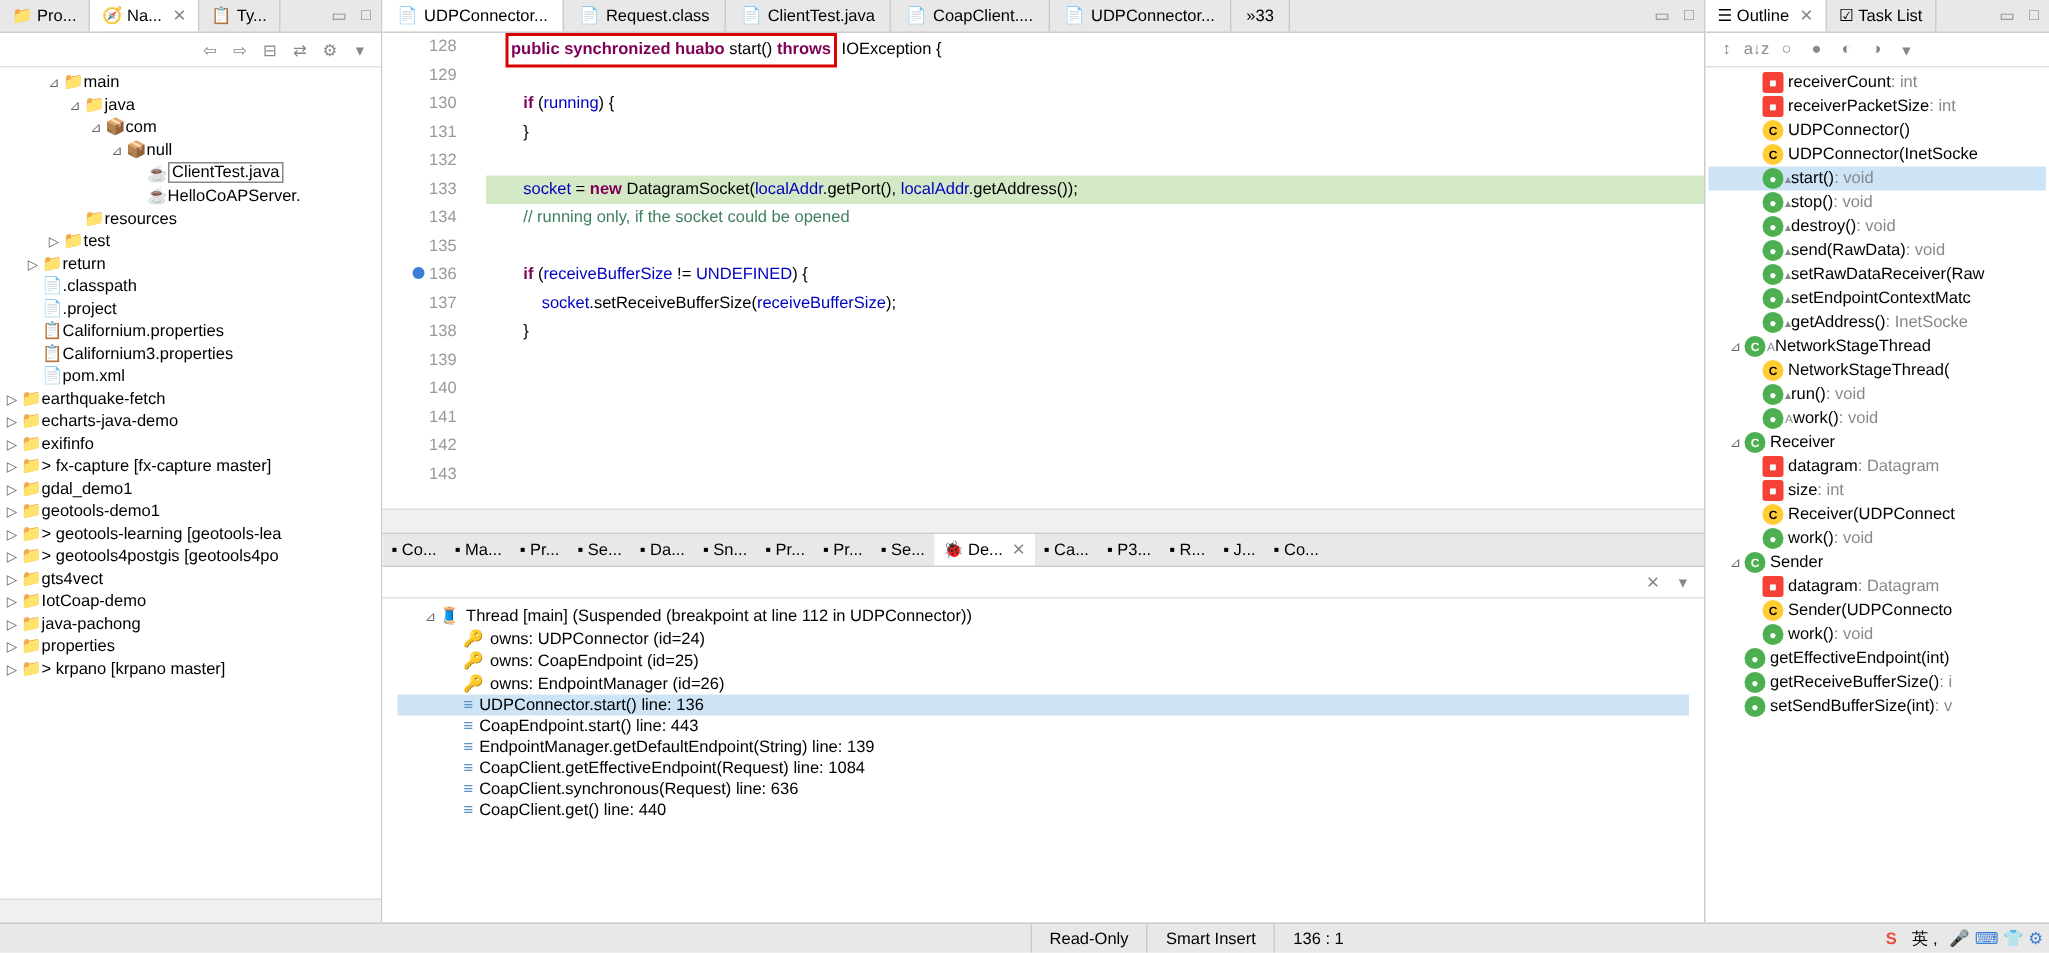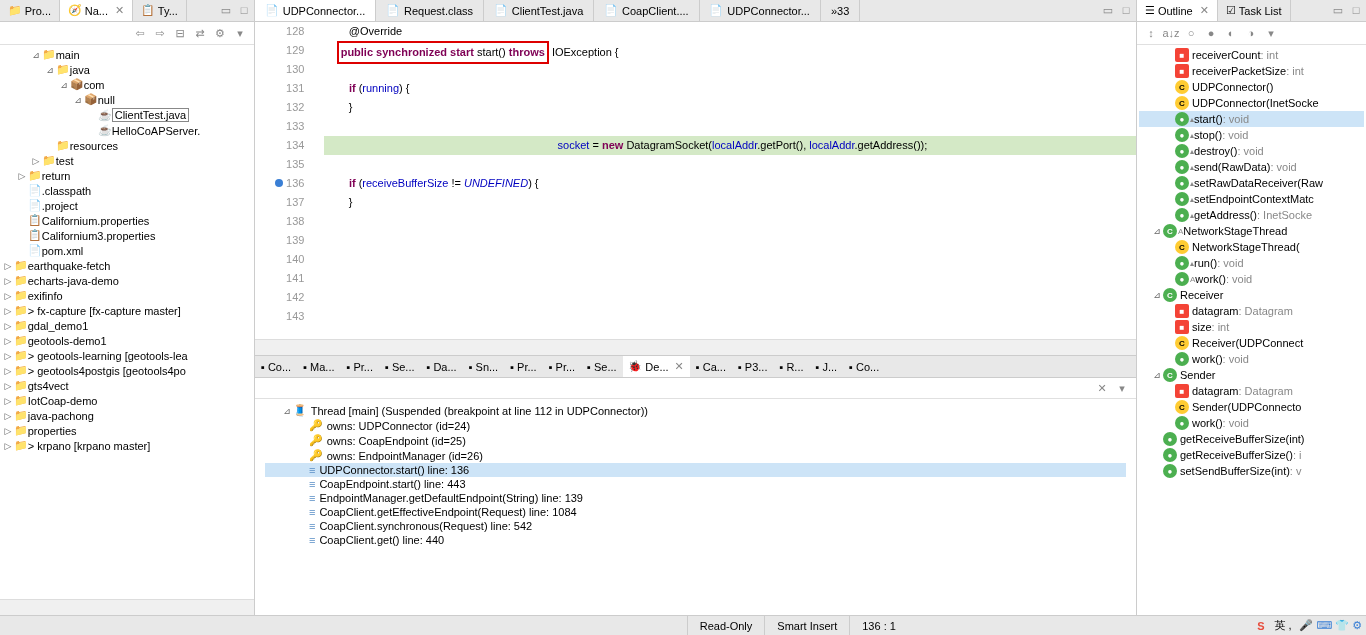--- a/index.html
+++ b/index.html
@@ -17,26 +17,26 @@
 .tw { width: 12px; text-align: center; color: #666; font-size: 9px; }
 .center-panel { flex: 1; display: flex; flex-direction: column; background: #fff; }
 .editor-tabs { display: flex; background: #e8e8e8; height: 22px; overflow: hidden; border-bottom: 1px solid #ccc; }
 .editor-tab { padding: 3px 10px; display: flex; align-items: center; gap: 4px; border-right: 1px solid #ccc; cursor: pointer; white-space: nowrap; }
 .editor-tab.active { background: #fff; }
 .editor { flex: 1; display: flex; overflow: auto; font-family: Consolas, monospace; font-size: 13px; position: relative; }
 .gutter { background: #fff; color: #999; text-align: right; padding: 0 10px 0 20px; user-select: none; }
 .gutter div { height: 19px; line-height: 19px; }
 .code { flex: 1; padding-left: 10px; }
 .code-line { height: 19px; line-height: 19px; white-space: pre; }
-.hl-line { background: #e8f2fe; text-align: center; }
+.hl-line { background: #e8f2fe; }
 .breakpoint-line { background: #d4e9c6; }
 .kw { color: #7f0055; font-weight: bold; }
 .comment { color: #3f7f5f; }
 .field { color: #0000c0; }
-.italic { font-style: italic; }
+.italic { }
 .red-box { border: 2px solid #d00; padding: 0 2px; display: inline-block; }
 .bottom-panel { height: 260px; border-top: 1px solid #ccc; display: flex; flex-direction: column; background: #fff; }
 .bottom-tabs { display: flex; background: #e8e8e8; height: 22px; border-bottom: 1px solid #ccc; overflow: hidden; }
 .btab { padding: 3px 6px; display: flex; align-items: center; gap: 3px; cursor: pointer; white-space: nowrap; font-size: 10px; }
 .btab.active { background: #fff; }
 .debug-content { flex: 1; overflow: auto; padding: 4px 10px; }
 .debug-node { display: flex; align-items: center; padding: 1px 0; cursor: pointer; }
 .debug-node.sel { background: #cde4f7; }
 .right-panel { width: 230px; background: #fff; border-left: 1px solid #ccc; display: flex; flex-direction: column; }
 .outline { flex: 1; overflow: auto; padding: 2px; }
@@ -294,29 +294,30 @@
           <div><span class="bp-dot"></span> 136</div>
           <div>137</div>
           <div>138</div>
           <div>139</div>
           <div>140</div>
           <div>141</div>
           <div>142</div>
           <div>143</div>
         </div>
       <div class="code" id="code">
-          <div class="code-line">        @Override</div>
-          <div class="code-line">    <span class="red-box"><span class="kw">public</span> <span class="kw">synchronized</span> <span class="kw">start</span> start() <span class="kw">throws</span></span> IOException {</div>
+          <div class="code-line">    <span class="red-box"><span class="kw">public</span> <span class="kw">synchronized</span> <span class="kw">huabo</span> start() <span class="kw">throws</span></span> IOException {</div>
           <div class="code-line"></div>
           <div class="code-line">        <span class="kw">if</span> (<span class="field">running</span>) {</div>
           <div class="code-line">        }</div>
           <div class="code-line"></div>
           <div class="code-line breakpoint-line hl-line">        <span class="field">socket</span> = <span class="kw">new</span> DatagramSocket(<span class="field">localAddr</span>.getPort(), <span class="field">localAddr</span>.getAddress());</div>
+          <div class="code-line">        <span class="comment">// running only, if the socket could be opened</span></div>
           <div class="code-line"></div>
           <div class="code-line">        <span class="kw">if</span> (<span class="field">receiveBufferSize</span> != <span class="field italic">UNDEFINED</span>) {</div>
+          <div class="code-line">            <span class="field">socket</span>.setReceiveBufferSize(<span class="field">receiveBufferSize</span>);</div>
           <div class="code-line">        }</div>
         </div>
     </div>
     <div class="scroll-x"></div>
 
     <div class="bottom-panel">
       <div class="bottom-tabs" id="bottom-tabs">
           <div class="btab">
             <span>▪</span>
             <span>Co...</span>
@@ -429,21 +430,21 @@
           <div class="debug-node">
             <span style="width:32px"></span>
             <span class="tw"></span>
             <span style="color:#5a8fc7;margin-right:4px">≡</span>
             <span>CoapClient.getEffectiveEndpoint(Request) line: 1084</span>
           </div>
           <div class="debug-node">
             <span style="width:32px"></span>
             <span class="tw"></span>
             <span style="color:#5a8fc7;margin-right:4px">≡</span>
-            <span>CoapClient.synchronous(Request) line: 542</span>
+            <span>CoapClient.synchronous(Request) line: 636</span>
           </div>
           <div class="debug-node">
             <span style="width:32px"></span>
             <span class="tw"></span>
             <span style="color:#5a8fc7;margin-right:4px">≡</span>
             <span>CoapClient.get() line: 440</span>
           </div>
         </div>
     </div>
   </div>
@@ -649,21 +650,21 @@
           <span style="width:24px"></span>
           <span class="tw"></span>
           <span class="o-icon o-pub">●</span>
           <span>work()</span> 
           <span class="type-info">: void</span>
         </div>
         <div class="outline-node">
           <span style="width:12px"></span>
           <span class="tw"></span>
           <span class="o-icon o-pub">●</span>
-          <span>getReceiveBufferSize(int)</span> 
+          <span>getEffectiveEndpoint(int)</span> 
           <span class="type-info"></span>
         </div>
         <div class="outline-node">
           <span style="width:12px"></span>
           <span class="tw"></span>
           <span class="o-icon o-pub">●</span>
           <span>getReceiveBufferSize()</span> 
           <span class="type-info">: i</span>
         </div>
         <div class="outline-node">

